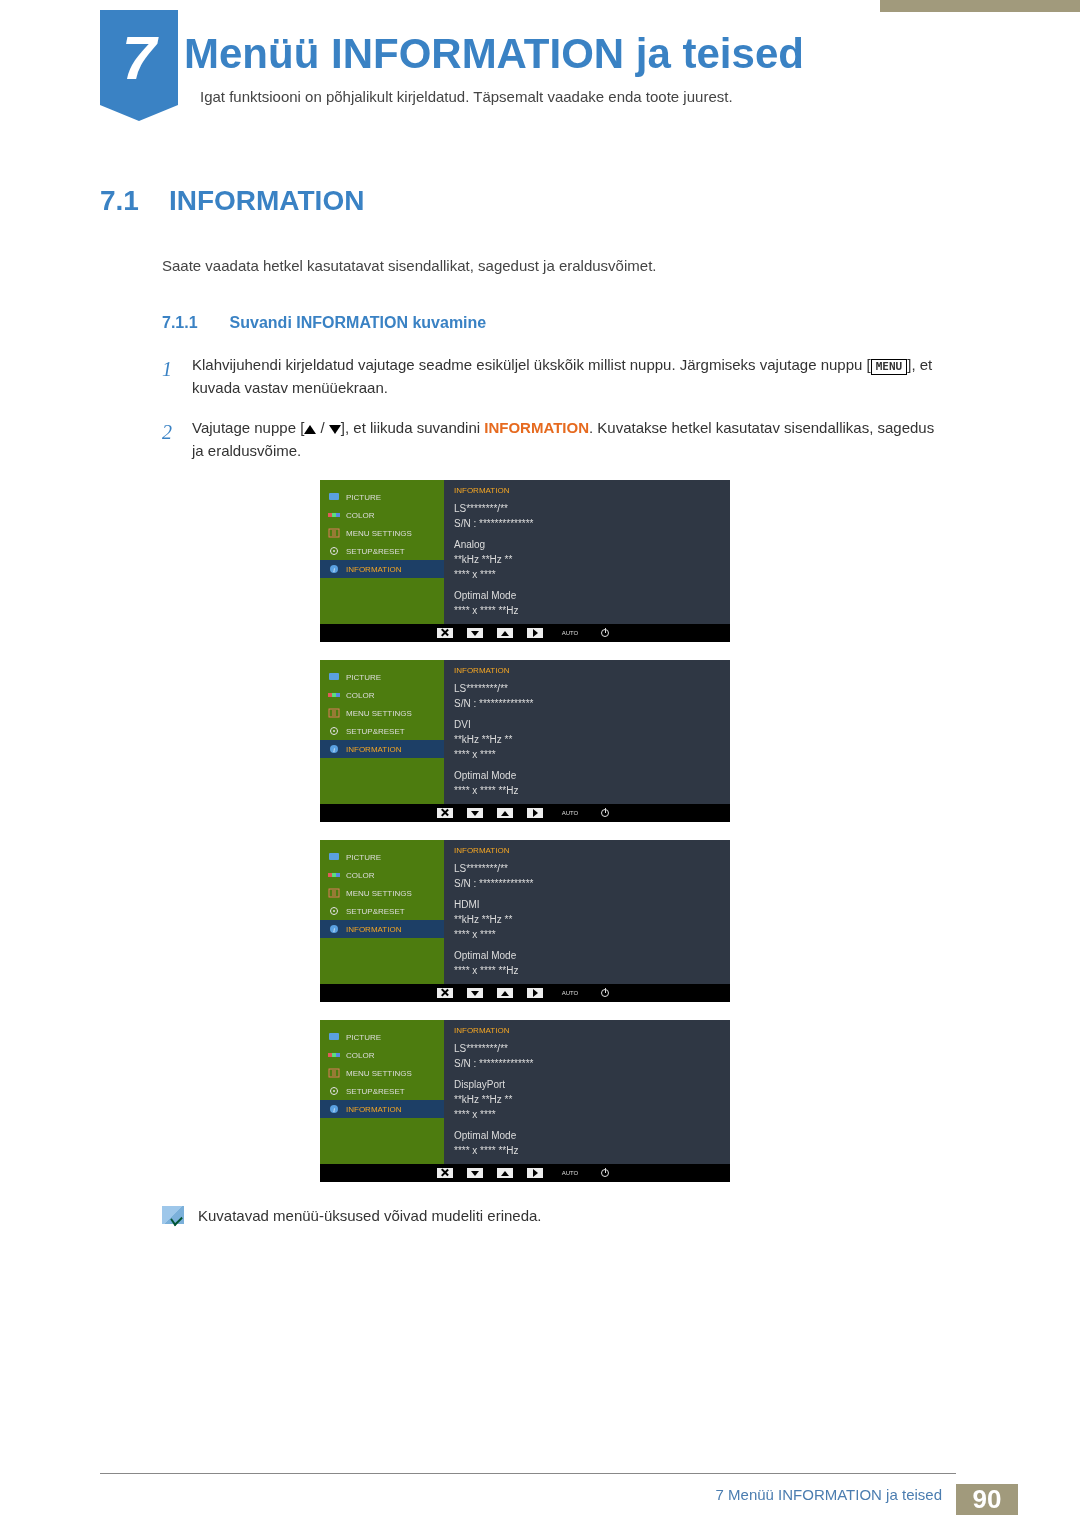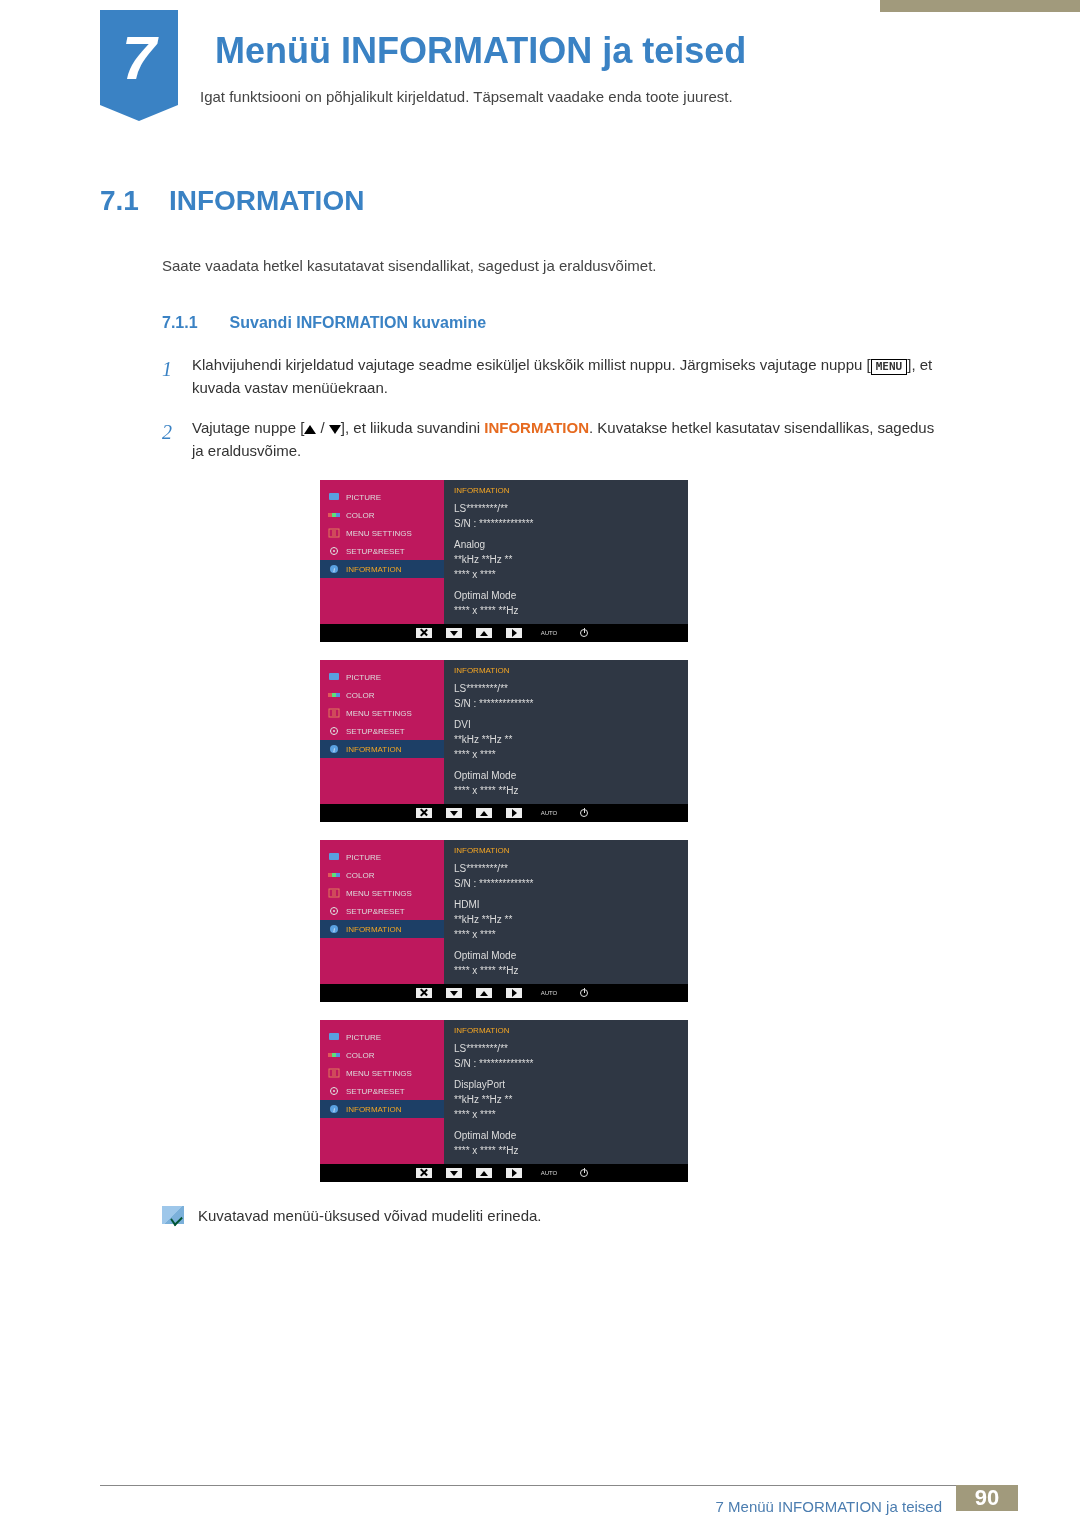--- a/index.html
+++ b/index.html
@@ -2,40 +2,40 @@
 <html><head>
 <meta charset="utf-8">
 <style>
   * { box-sizing: border-box; margin: 0; padding: 0; }
   body { font-family: Arial, Helvetica, sans-serif; background: #fff; width: 1080px; margin: 0 auto; color: #333; }
   .page { position: relative; width: 1080px; min-height: 1527px; padding: 0; }
   .top-bar { position: absolute; top: 0; right: 0; width: 200px; height: 12px; background: #a19a7c; }
   .chapter-badge { position: absolute; top: 10px; left: 100px; width: 78px; height: 95px; background: #3a82c4; }
   .chapter-badge::before { content: ""; position: absolute; bottom: -16px; left: 0; border-left: 39px solid transparent; border-right: 39px solid transparent; border-top: 16px solid #3a82c4; }
   .chapter-num { position: absolute; top: 12px; left: 0; width: 78px; text-align: center; color: #fff; font-size: 62px; font-weight: bold; font-style: italic; }
-  .chapter-title { position: absolute; top: 30px; left: 215px; font-size: 36px; font-weight: 600; color: #3a82c4; }
+  .chapter-title { position: absolute; top: 30px; left: 184px; font-size: 42px; font-weight: 600; color: #3a82c4; }
   .chapter-desc { position: absolute; top: 88px; left: 200px; font-size: 15px; color: #444; }
   .content { position: absolute; top: 185px; left: 100px; width: 840px; }
   .sec-row { display: flex; align-items: baseline; gap: 30px; margin-bottom: 40px; }
   .sec-num { font-size: 28px; font-weight: 700; color: #3a82c4; }
   .sec-title { font-size: 28px; font-weight: 700; color: #3a82c4; }
   .lead { margin-left: 62px; font-size: 15px; color: #444; margin-bottom: 40px; }
   .sub-row { display: flex; align-items: baseline; gap: 32px; margin-left: 62px; margin-bottom: 22px; }
   .sub-num { font-size: 16px; font-weight: 600; color: #3a82c4; }
   .sub-title { font-size: 16px; font-weight: 600; color: #3a82c4; }
   ol.steps { list-style: none; margin-left: 62px; }
   ol.steps li { display: flex; gap: 14px; margin-bottom: 18px; font-size: 15px; line-height: 1.5; color: #333; }
   .step-num { font-family: Georgia, 'Times New Roman', serif; font-style: italic; font-size: 20px; color: #3a82c4; min-width: 16px; }
   .inline-menu { border: 1px solid #000; padding: 0 4px; font-family: monospace; font-size: 11px; font-weight: bold; display: inline-block; line-height: 14px; }
   .em-orange { color: #e66a1f; font-weight: 700; }
   .tri { display: inline-block; width: 0; height: 0; vertical-align: -1px; }
   .tri.up { border-left: 6px solid transparent; border-right: 6px solid transparent; border-bottom: 9px solid #000; }
   .tri.down { border-left: 6px solid transparent; border-right: 6px solid transparent; border-top: 9px solid #000; }
   .osd-stack { margin-left: 220px; display: flex; flex-direction: column; gap: 18px; margin-top: 8px; }
-  .osd { width: 368px; background: #be185d; font-family: Arial, sans-serif; }
+  .osd { width: 410px; background: #4d7c0f; font-family: Arial, sans-serif; }
   .osd-main { display: flex; }
   .osd-side { width: 124px; padding: 8px 0; }
   .osd-item { display: flex; align-items: center; gap: 6px; padding: 4px 8px; color: #ddd; font-size: 8px; }
   .osd-item.sel { background: #1d3f66; }
   .osd-item.sel .osd-item-text { color: #f5a623; }
   .osd-icon { width: 12px; height: 10px; display: inline-flex; align-items: center; justify-content: center; }
   .osd-panel { flex: 1; background: #2f3744; padding: 6px 10px; min-height: 120px; }
   .osd-panel-title { color: #f5a623; font-size: 8px; margin-bottom: 6px; }
   .osd-line { color: #ddd; font-size: 10px; line-height: 1.5; }
   .osd-gap { height: 6px; }
@@ -49,24 +49,24 @@
   .obtn .t.down { border-left:4px solid transparent; border-right:4px solid transparent; border-top:5px solid #000; }
   .obtn .t.up { border-left:4px solid transparent; border-right:4px solid transparent; border-bottom:5px solid #000; }
   .obtn .t.right { border-top:4px solid transparent; border-bottom:4px solid transparent; border-left:5px solid #000; }
   .obtn.auto { width: 26px; background: transparent; color: #ddd; font-size: 6px; }
   .obtn.pw { background: transparent; }
   .obtn.pw .c { width: 8px; height: 8px; border: 1.2px solid #ddd; border-radius: 50%; position: relative; }
   .obtn.pw .c::after { content:""; position:absolute; top:-2px; left:3px; width:1.2px; height:5px; background:#ddd; }
   .note-row { display: flex; align-items: center; gap: 14px; margin-left: 62px; margin-top: 24px; font-size: 15px; color: #333; }
   .note-icon { width: 22px; height: 18px; background: linear-gradient(135deg,#9ec7ea 50%,#7bb0da 50%); position: relative; }
   .note-icon::after { content:""; position:absolute; right:2px; bottom:1px; width:9px; height:6px; border-bottom:2px solid #053; border-left:2px solid #053; transform: rotate(-45deg) skew(-10deg); }
-  .footer { position: absolute; bottom: 0; left: 0; right: 0; display: flex; align-items: flex-start; }
+  .footer { position: absolute; bottom: 12px; left: 0; right: 0; display: flex; align-items: flex-end; }
   .footer-left { flex: 1; border-top: 1px solid #888; height: 42px; margin-left: 100px; }
   .footer-label { padding-top: 12px; text-align: right; padding-right: 14px; font-size: 15px; color: #4b7db0; }
-  .footer-page { width: 62px; background: #a19a7c; color: #fff; font-size: 22px; font-weight: 700; display:flex; align-items:center; justify-content:center; }
+  .footer-page { width: 62px; background: #a19a7c; color: #fff; font-size: 26px; font-weight: 700; display:flex; align-items:center; justify-content:center; }
   .footer-edge { width: 62px; background: #a19a7c; }
   svg.ic { width: 12px; height: 10px; }
 </style>
 </head>
 <body>
 
 <div class="page">
   <div class="top-bar"></div>
 
   <div class="chapter-badge">

